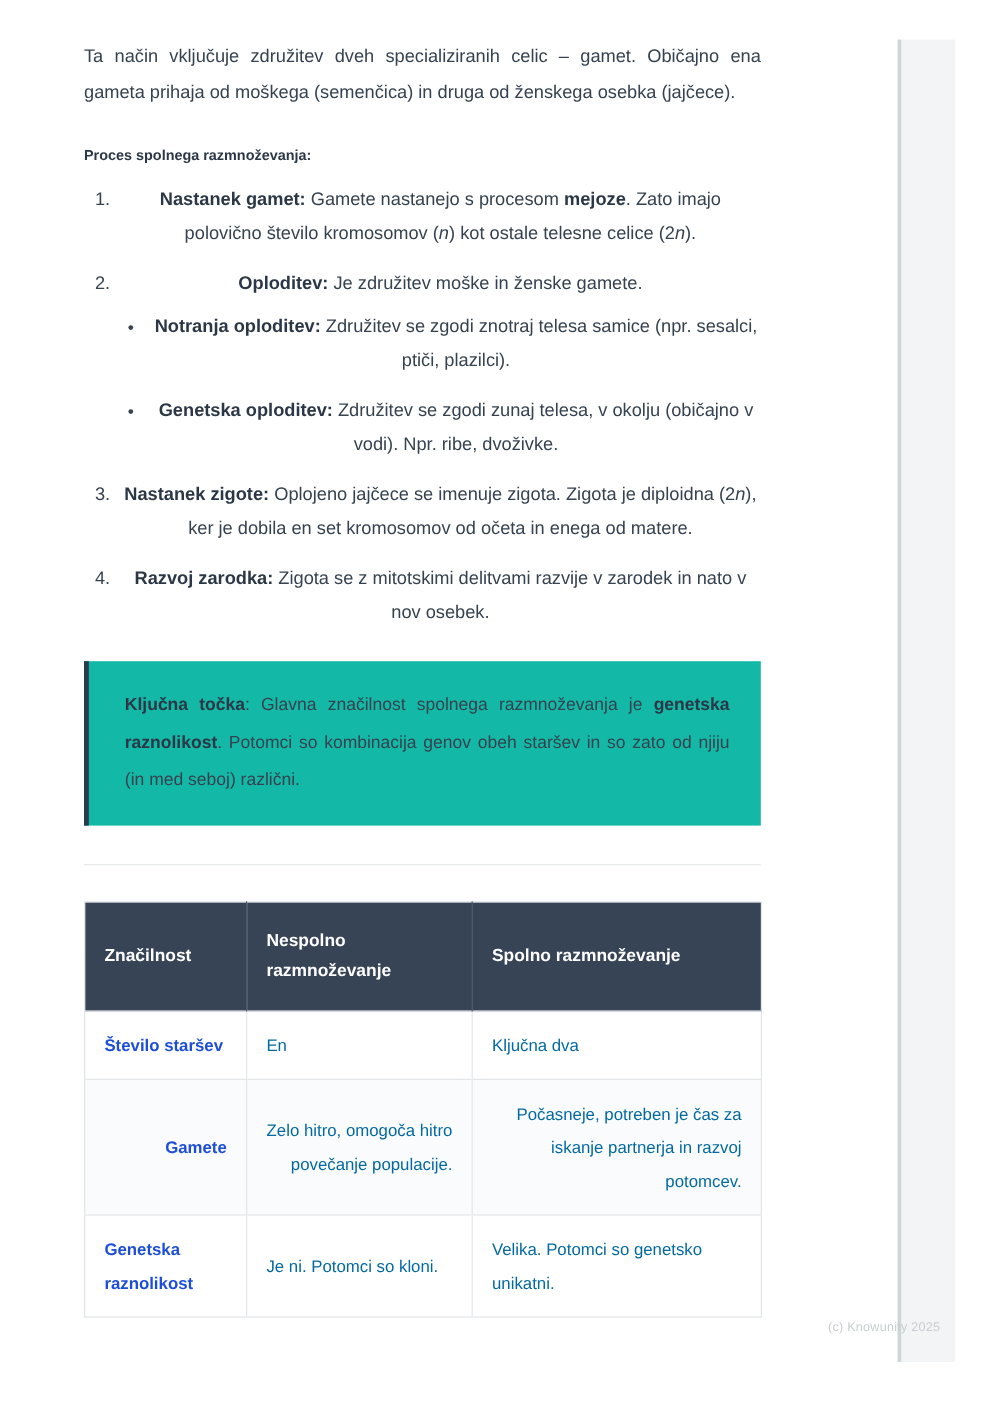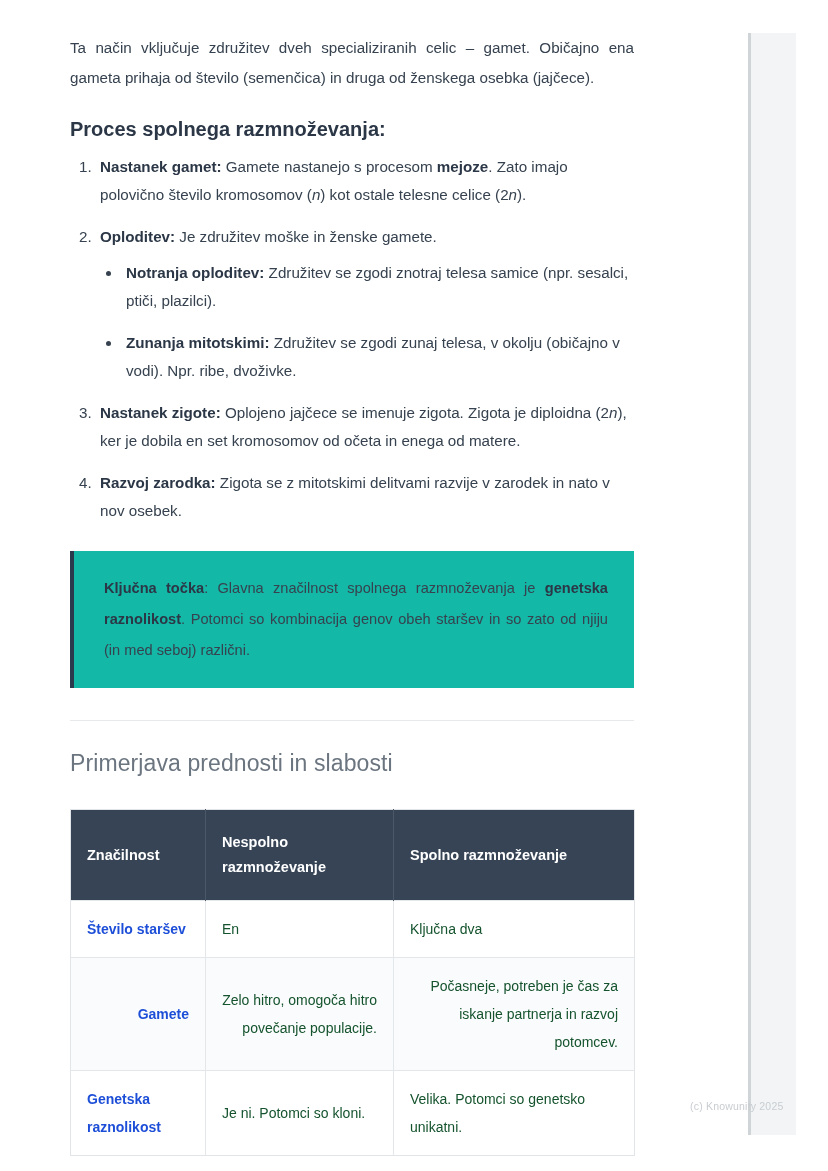--- a/index.html
+++ b/index.html
@@ -48,32 +48,33 @@
     margin: 0 0 14px 0;
     font-size: 15.2px;
     line-height: 30px;
     color: #36424f;
     text-align: justify;
     text-justify: inter-word;
   }
 
   p.lead-in {
     margin: 22px 0 10px 0;
-    font-size: 20px;
+    font-size: 12px;
     line-height: 28px;
     font-weight: bold;
     color: #2b3746;
   }
 
   ol.steps {
     margin: 0;
     padding: 0 0 0 26px;
     font-size: 15.2px;
     line-height: 28px;
     color: #36424f;
+    text-align: center;
   }
   ol.steps > li {
     margin: 0 0 14px 0;
     padding-left: 4px;
   }
   ol.steps > li:last-child { margin-bottom: 14px; }
 
   ul.sub {
     margin: 8px 0 0 0;
     padding: 0 0 0 22px;
@@ -153,21 +154,21 @@
     vertical-align: middle;
     padding: 20px 16px;
     border-right: 1px solid #4b5868;
     height: 48px;
   }
   table.compare thead th:last-child { border-right: none; }
 
   table.compare tbody td {
     font-size: 14px;
     line-height: 28px;
-    color: #14532d;
+    color: #0369a1;
     vertical-align: middle;
     padding: 14px 16px;
     border-top: 1px solid #e4e7ea;
     border-right: 1px solid #e4e7ea;
   }
   table.compare tbody td:last-child { border-right: none; }
   table.compare tbody td.rowhead {
     font-weight: bold;
     color: #1d4ed8;
   }
@@ -188,59 +189,58 @@
 </style>
 </head>
 <body>
 
 <div id="page">
 
   <div id="side-panel"></div>
 
   <div id="content">
 
-    <p class="body-text">Ta način vključuje združitev dveh specializiranih celic – gamet. Običajno ena gameta prihaja od število (semenčica) in druga od ženskega osebka (jajčece).</p>
+    <p class="body-text">Ta način vključuje združitev dveh specializiranih celic – gamet. Običajno ena gameta prihaja od moškega (semenčica) in druga od ženskega osebka (jajčece).</p>
 
     <p class="lead-in">Proces spolnega razmnoževanja:</p>
 
     <ol class="steps">
 
       <li>
         <strong>Nastanek gamet:</strong><span> Gamete nastanejo s procesom </span><strong>mejoze</strong><span>. Zato imajo polovično število kromosomov (</span><em class="var">n</em><span>) kot ostale telesne celice (2</span><em class="var">n</em><span>).</span>
       </li>
 
       <li>
         <strong>Oploditev:</strong><span> Je združitev moške in ženske gamete.</span>
         <ul class="sub">
           <li>
             <strong>Notranja oploditev:</strong><span> Združitev se zgodi znotraj telesa samice (npr. sesalci, ptiči, plazilci).</span>
           </li>
           <li>
-            <strong>Zunanja mitotskimi:</strong><span> Združitev se zgodi zunaj telesa, v okolju (običajno v vodi). Npr. ribe, dvoživke.</span>
+            <strong>Genetska oploditev:</strong><span> Združitev se zgodi zunaj telesa, v okolju (običajno v vodi). Npr. ribe, dvoživke.</span>
           </li>
         </ul>
       </li>
 
       <li>
         <strong>Nastanek zigote:</strong><span> Oplojeno jajčece se imenuje zigota. Zigota je diploidna (</span><span>2</span><em class="var">n</em><span>), ker je dobila en set kromosomov od očeta in enega od matere.</span>
       </li>
 
       <li>
         <strong>Razvoj zarodka:</strong><span> Zigota se z mitotskimi delitvami razvije v zarodek in nato v nov osebek.</span>
       </li>
 
     </ol>
 
     <div id="callout">
       <p><strong>Ključna točka</strong><span>: </span><span>Glavna značilnost spolnega razmnoževanja je </span><strong>genetska raznolikost</strong><span>. Potomci so kombinacija genov obeh staršev in so zato od njiju (in med seboj) različni.</span></p>
     </div>
 
     <hr class="rule">
 
-    <h2 class="section-title">Primerjava prednosti in slabosti</h2>
 
 
     <table class="compare">
       <colgroup>
         <col class="c1">
         <col class="c2">
         <col class="c3">
       </colgroup>
       <thead>
         <tr>

